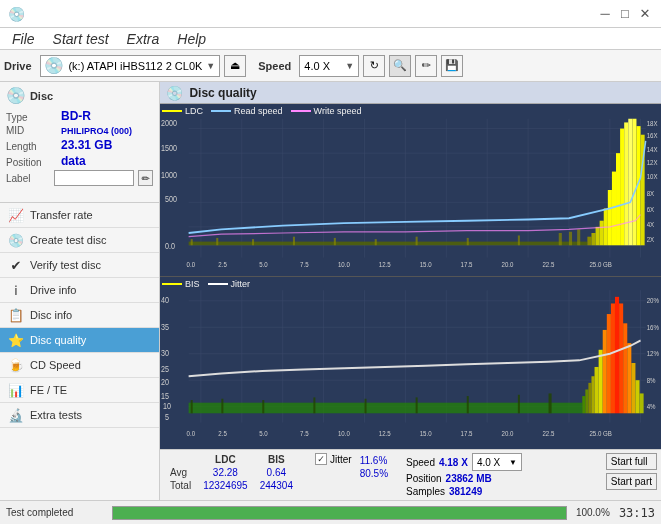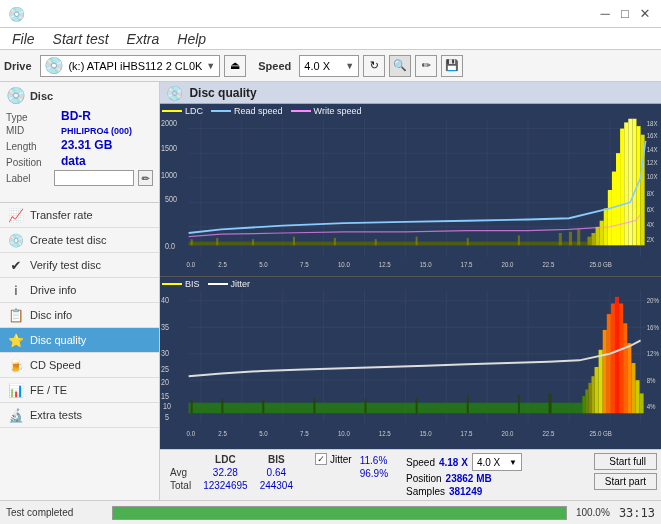--- a/index.html
+++ b/index.html
@@ -158,21 +158,21 @@
     .stats-val { color: #0000cc; text-align: center; margin-top: 19px; }
     .stats-label-col { color: #333; }
     .jitter-section { display: flex; align-items: flex-start; gap: 4px; }
     .jitter-check { width: 12px; height: 12px; border: 1px solid #999; background: #fff; display: flex; align-items: center; justify-content: center; font-size: 9px; color: #333; }
     .speed-section { display: flex; flex-direction: column; gap: 2px; }
     .speed-row { display: flex; align-items: center; gap: 4px; font-size: 10px; }
     .speed-val { color: #0000cc; font-weight: 600; }
     .start-buttons { display: flex; flex-direction: column; gap: 3px; margin-left: auto; }
     .start-btn {
       background: #f0f0f0; border: 1px solid #999;
-      padding: 2px 10px; font-size: 10px; cursor: pointer; text-align: right;
+      padding: 2px 4px; font-size: 10px; cursor: pointer; text-align: left;
     }
 
     
     .status-bar {
       display: flex; align-items: center;
       background: #f0f0f0; border-top: 1px solid #ccc;
       padding: 2px 6px; height: 24px; gap: 6px;
     }
     .status-text { font-size: 10px; color: #333; min-width: 100px; }
     .progress-bar-container { flex: 1; height: 14px; background: #ccc; border: 1px solid #999; overflow: hidden; }
@@ -539,21 +539,21 @@
         <div style="display:flex;align-items:center;gap:3px;">
           <div class="jitter-check">✓</div>
           <span style="font-size:10px;">Jitter</span>
         </div>
         <table style="font-size:10px;margin-left:2px;">
           <tbody>
               <tr>
                 <td style="color:#0000cc;">11.6%</td>
               </tr>
           <tr>
-                <td style="color:#0000cc;">96.9%</td>
+                <td style="color:#0000cc;">80.5%</td>
               </tr>
         </tbody>
           </table>
       </div>
       <div class="speed-section" style="margin-left:8px;">
         <div class="speed-row">
           <span>Speed</span>
           <span class="speed-val">4.18 X</span>
           <div class="drive-select" style="min-width:50px;height:18px;font-size:10px;">
             <span>4.0 X</span>

